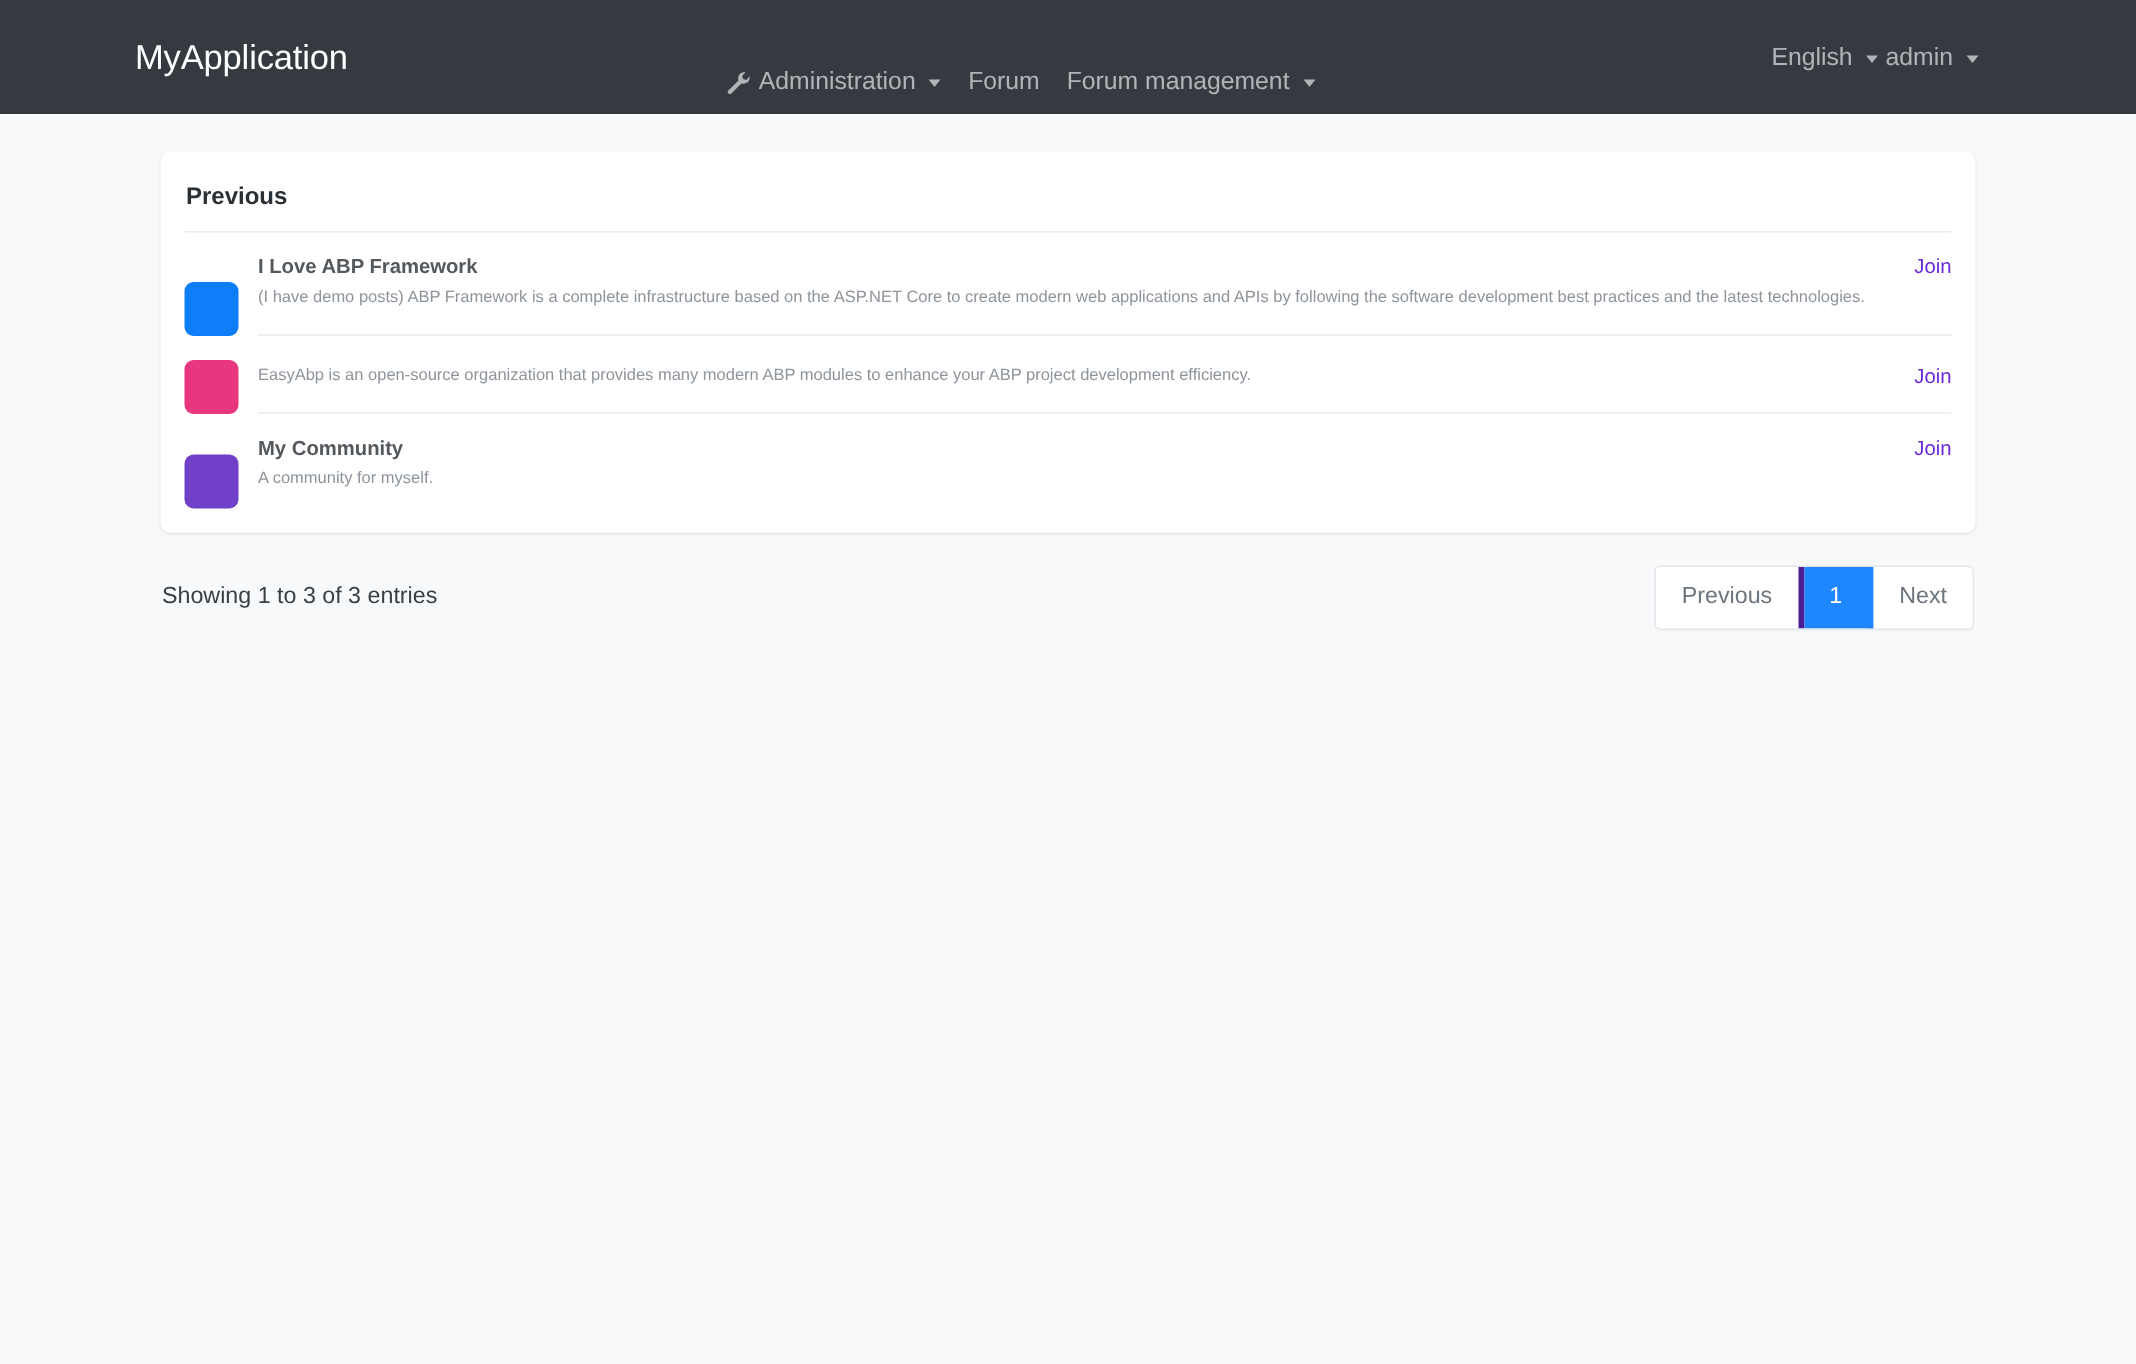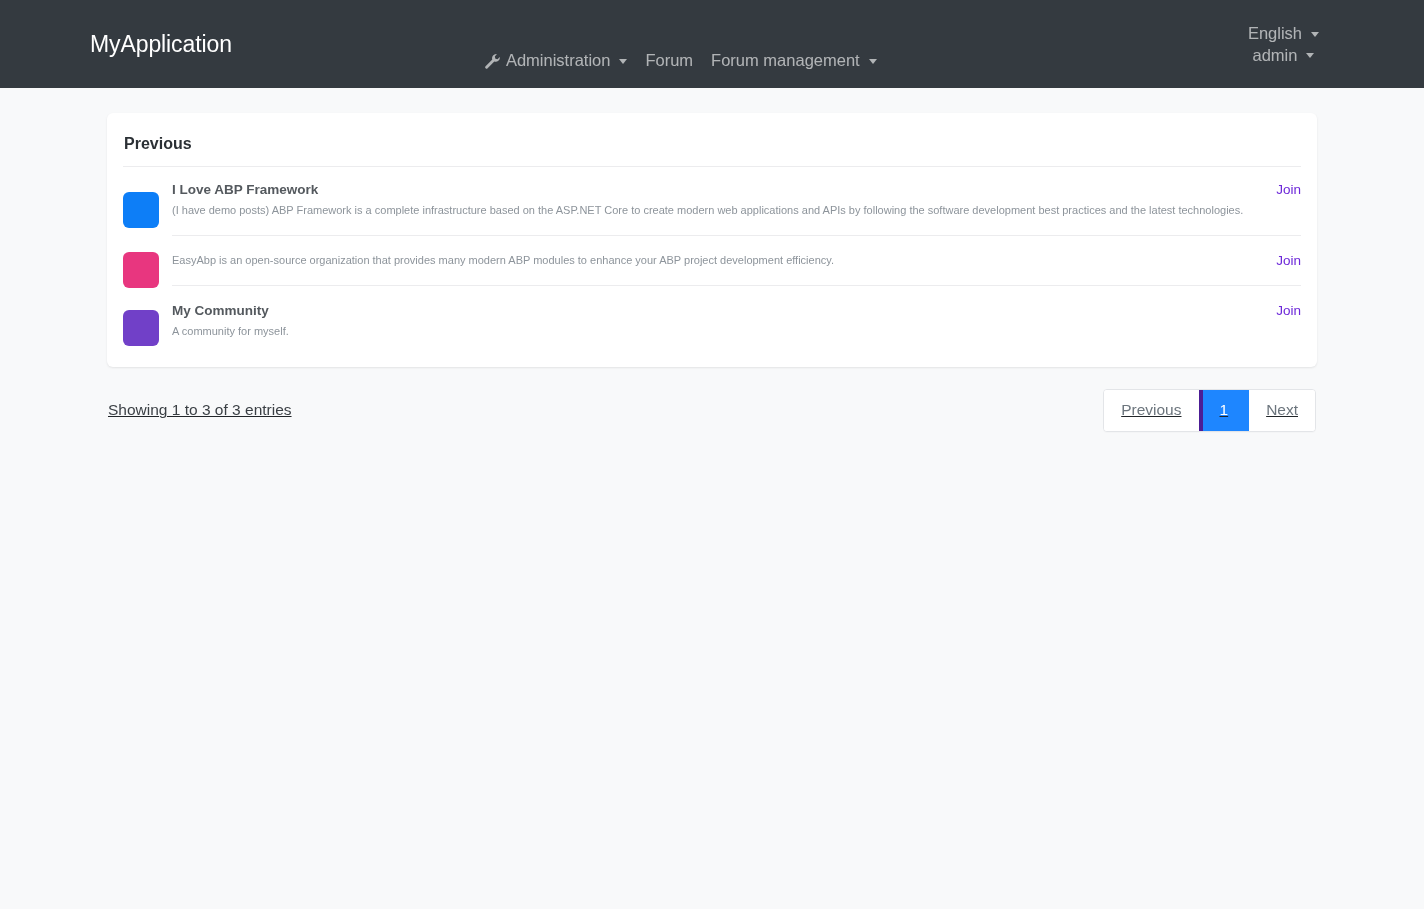--- a/index.html
+++ b/index.html
@@ -11,21 +11,21 @@
     width: 1424px;
     height: 909px;
     background: #f8f9fa;
     font-family: "Liberation Sans", sans-serif;
     color: #212529;
     overflow: hidden;
   }
 
   
   .navbar {
-    height: 88px;
+    height: 76px;
     background: #343a40;
     display: flex;
     align-items: center;
     padding: 0 100px 0 90px;
     position: relative;
   }
   .brand {
     color: #ffffff;
     font-size: 23px;
     font-weight: 400;
@@ -35,25 +35,24 @@
   }
   .nav-center {
     display: flex;
     align-items: center;
     gap: 18px;
     margin-left: 252px;
     margin-top: 32px;
   }
   .nav-right {
     display: flex;
-    align-items: center;
+    align-items: flex-start;
     gap: 5px;
     margin-left: auto;
     margin-right: 5px;
-    flex-direction: column;
   }
   .nav-link {
     color: rgba(255,255,255,.62);
     font-size: 16.5px;
     text-decoration: none;
     white-space: nowrap;
     display: inline-flex;
     align-items: center;
     gap: 6px;
     line-height: 1;
@@ -97,21 +96,21 @@
     color: #2b3035;
     padding: 4px 0 13px 1px;
     border-bottom: 1px solid #ececee;
     margin: 0 0 0 0;
   }
 
   
   .community-list { }
   .community-row {
     display: flex;
-    align-items: center;
+    align-items: flex-end;
     padding-top: 14px;
   }
   .swatch {
     width: 36px;
     height: 36px;
     border-radius: 6px;
     flex: 0 0 36px;
     margin-top: 2px;
   }
   .row-body {
@@ -148,21 +147,20 @@
     white-space: nowrap;
   }
 
   
   .table-footer {
     display: flex;
     align-items: center;
     justify-content: space-between;
     margin-top: 22px;
     padding: 0 1px;
-    text-decoration: underline;
   }
   .entries-info {
     font-size: 15.5px;
     color: #3a3f44;
   }
   .pagination {
     display: flex;
     background: #ffffff;
     border-radius: 4px;
     overflow: hidden;

